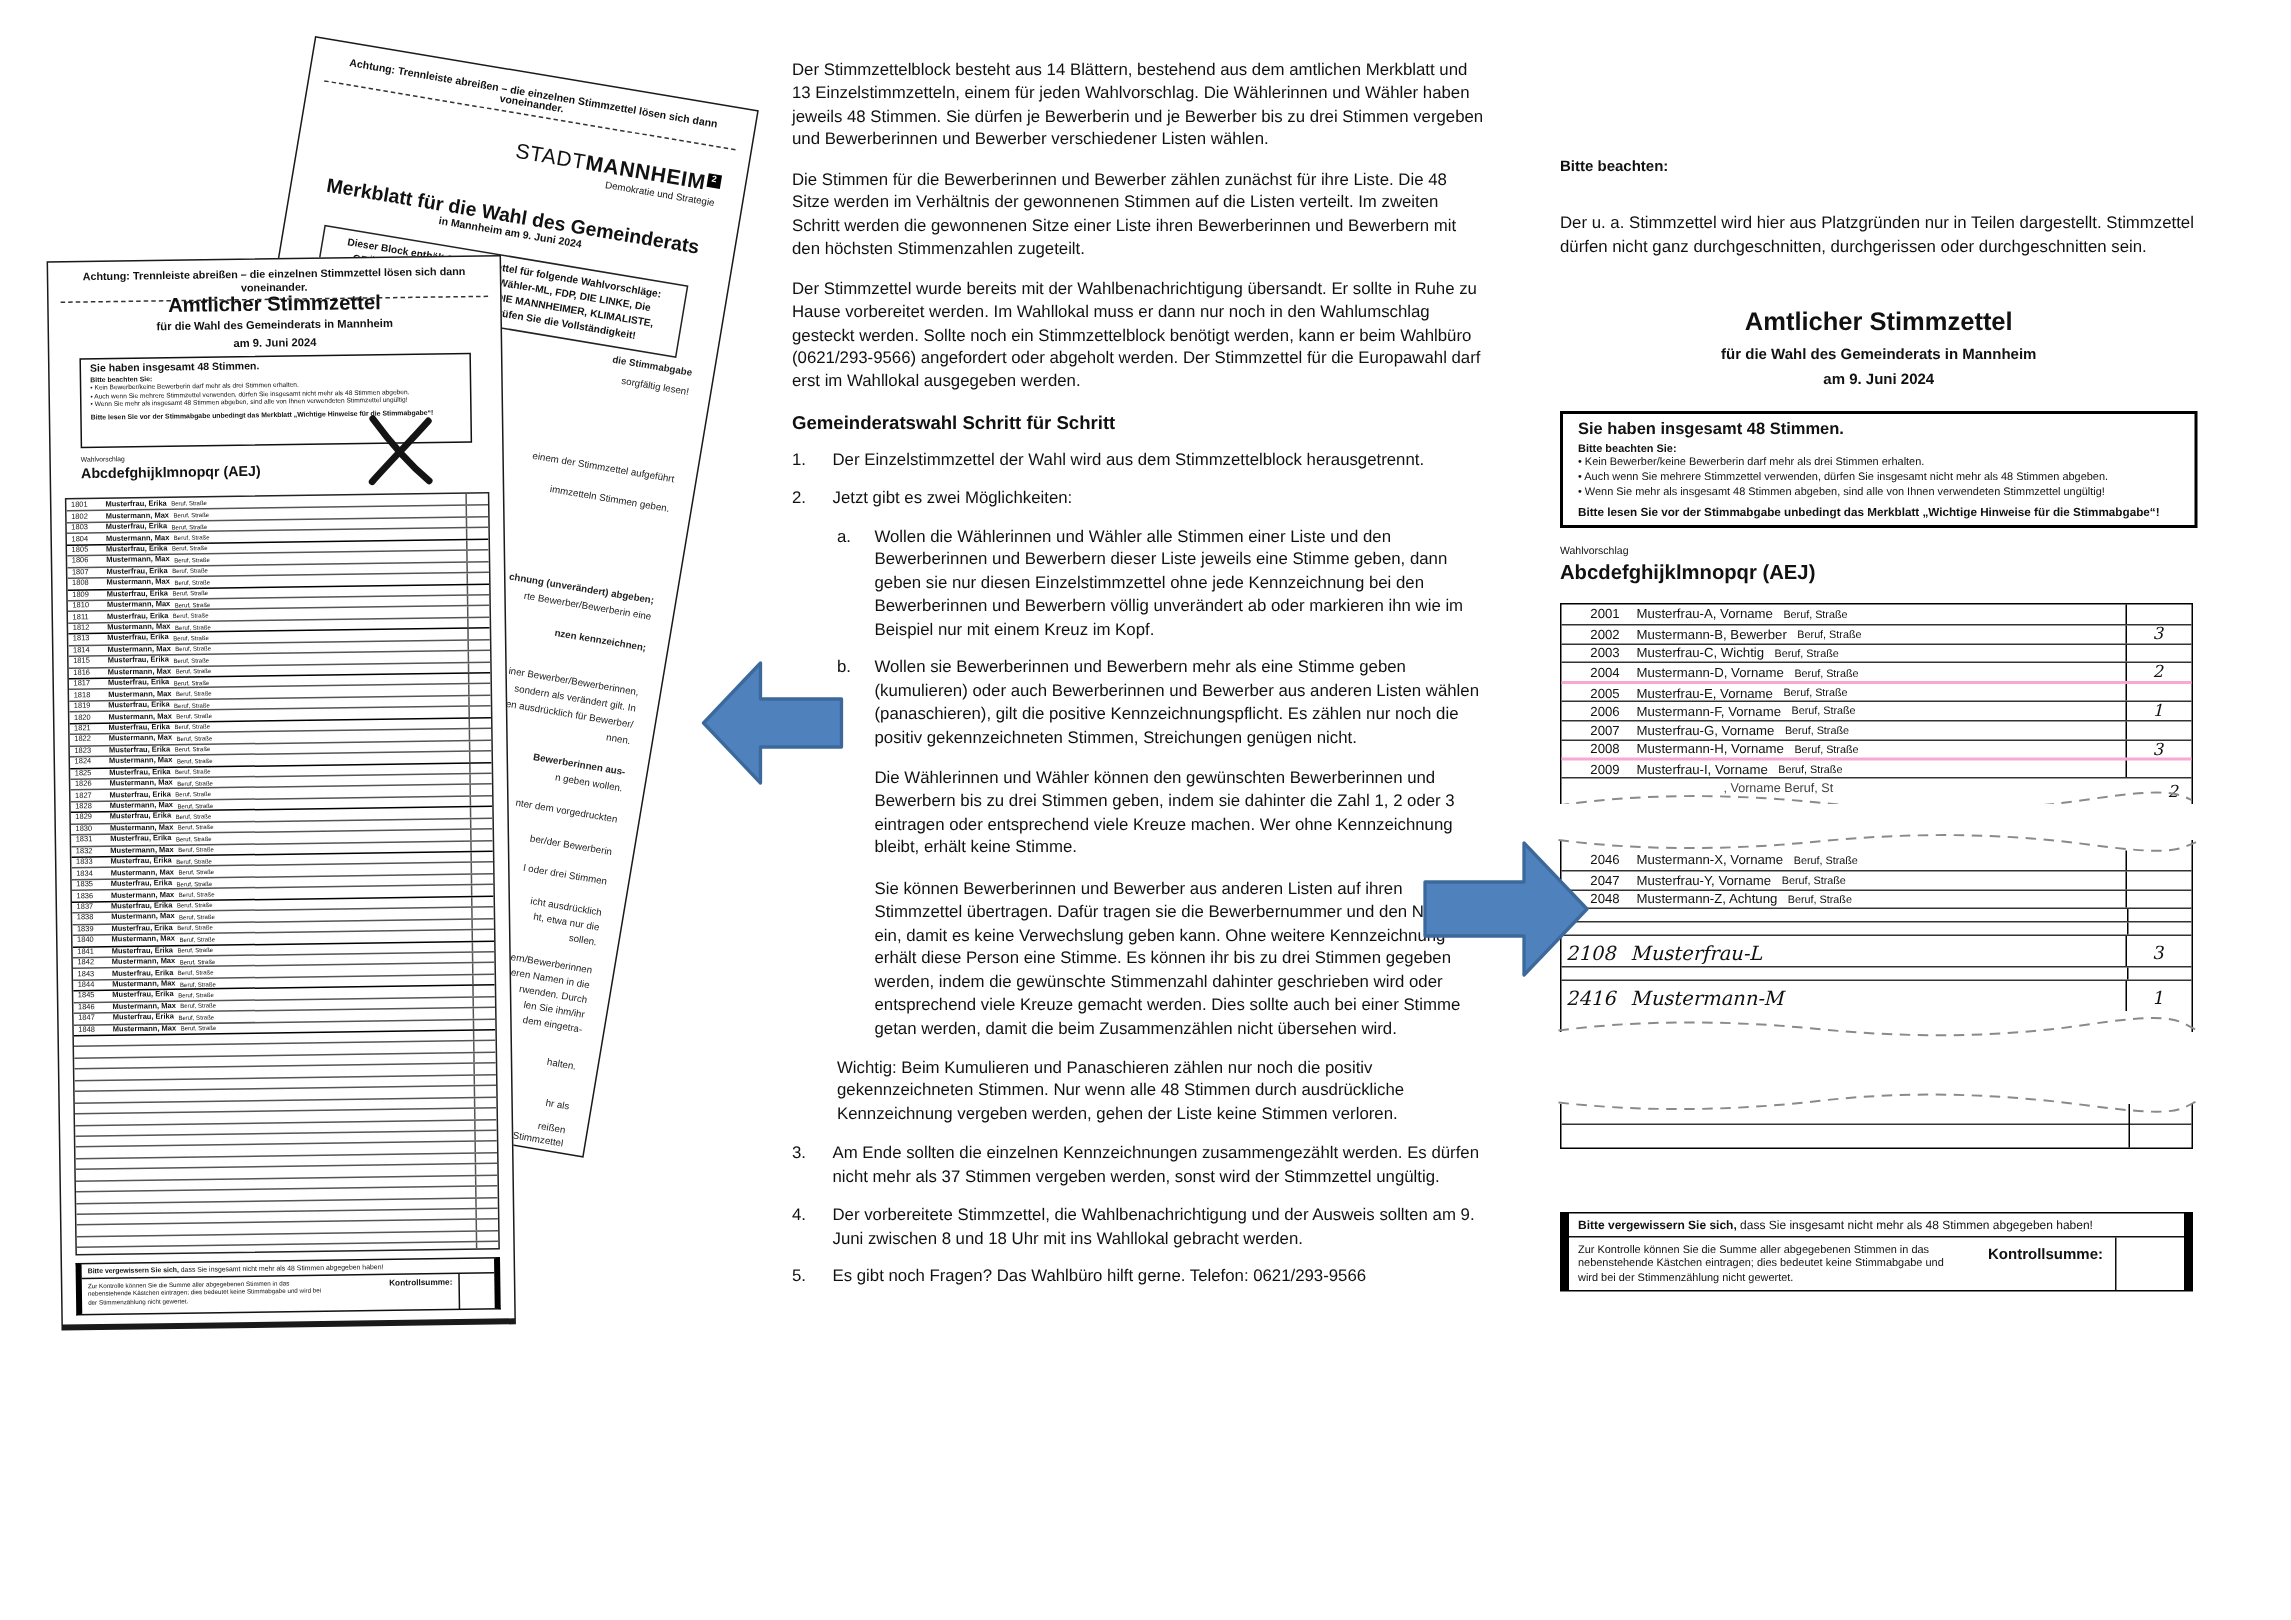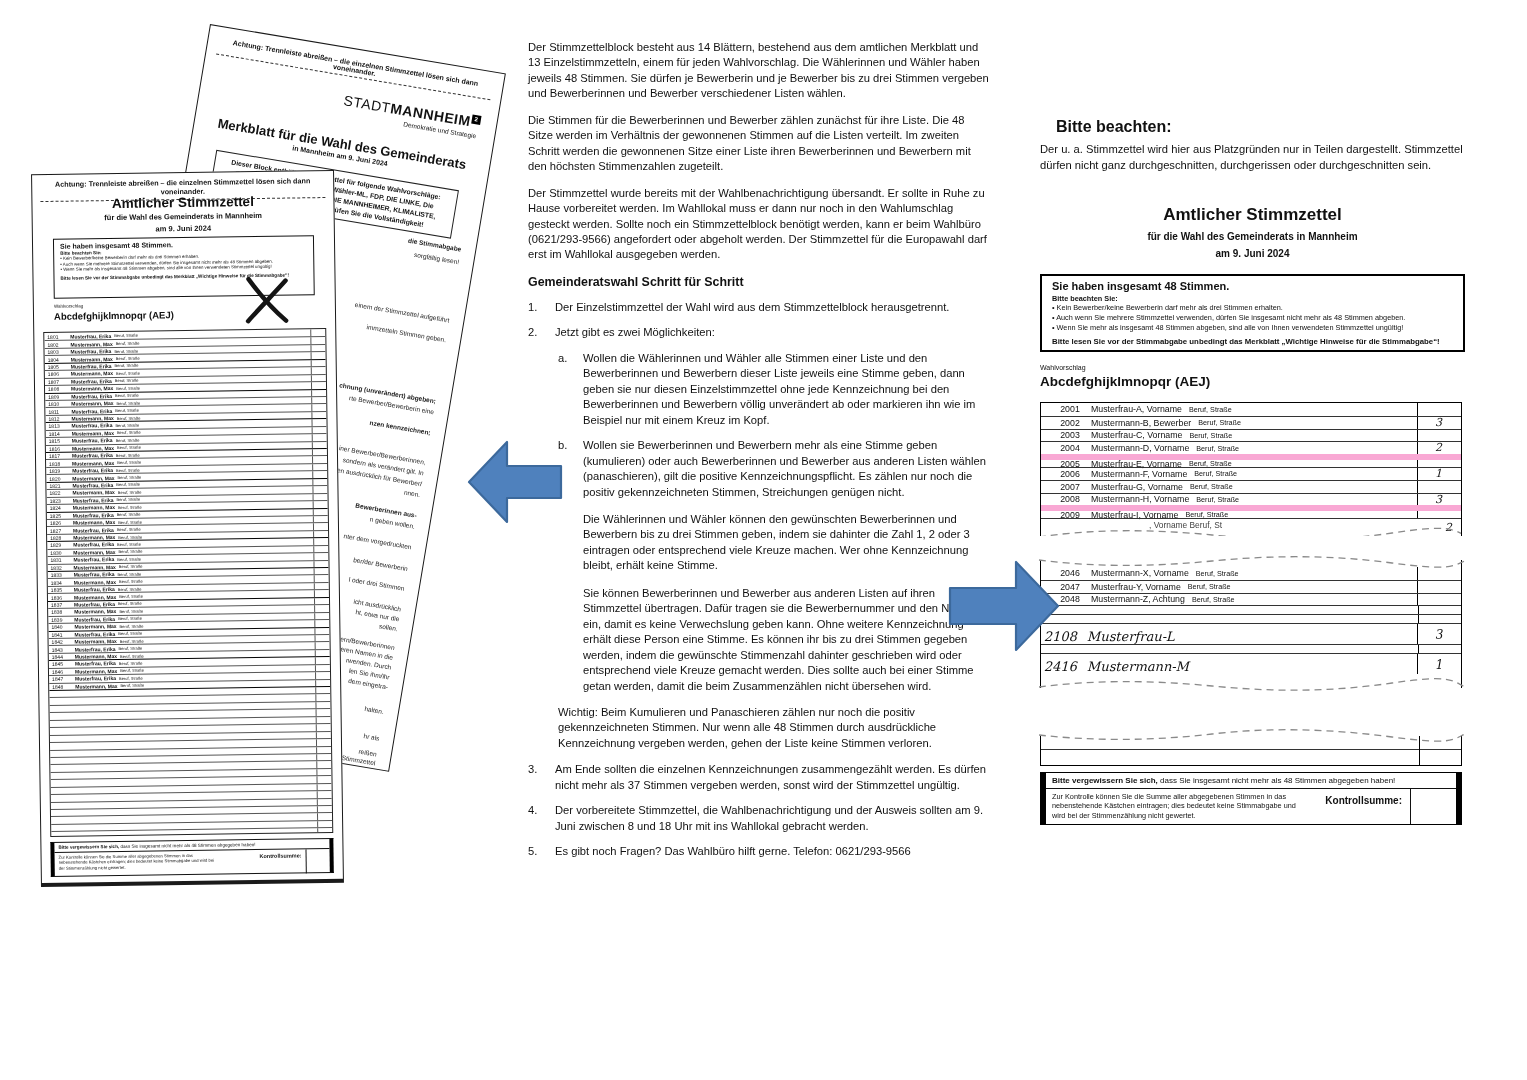--- a/index.html
+++ b/index.html
@@ -67,36 +67,36 @@
   .step { display:flex; margin-bottom:10px; }
   .step .sn { width:27px; flex:none; }
   .sub { display:flex; margin:0 0 10px 30px; }
   .sub .sl { width:25px; flex:none; }
   .cont { margin:12px 0 10px 55px; }
   .wichtig { margin:0 0 10px 30px; }
   .blead { font-weight:normal; }
 
   
   .rp { position:absolute; left:1040px; top:0; width:425px; height:1080px; z-index:2; }
-  .rp-note-title { position:absolute; top:118px; font-size:16px; font-weight:bold;margin-left:16px; }
+  .rp-note-title { position:absolute; top:106px; font-size:10px; font-weight:bold; }
   .rp-note { position:absolute; top:142px; font-size:11.2px; line-height:1.4; width:425px; }
   .rp-title { position:absolute; top:205px; left:0; right:0; text-align:center; font-size:17px; font-weight:bold; }
   .rp-sub { position:absolute; top:231px; left:0; right:0; text-align:center; font-size:10px; font-weight:bold; }
   .rp-date { position:absolute; top:248px; left:0; right:0; text-align:center; font-size:10px; font-weight:bold; }
   .rp-notice { position:absolute; top:274px; left:0; right:0; border:2px solid #000; padding:4px 10px; }
   .rp-notice .nh { font-size:11px; font-weight:bold; margin-bottom:2px; }
   .rp-notice .nl { font-size:7.3px; font-weight:bold; }
   .rp-notice .nb { font-size:7.3px; line-height:1.35; }
   .rp-notice .nf { font-size:7.8px; font-weight:bold; margin-top:4px; }
   .rp-wvl { position:absolute; top:364px; font-size:7px; }
   .rp-list-title { position:absolute; top:374px; font-size:13.5px; font-weight:bold; }
   .rt1 { position:absolute; top:402px; left:0; right:3px; border:1.5px solid #000; border-bottom:none; }
   .rt-row { display:flex; align-items:center; height:12.8px; border-top:1px solid #333; font-size:8.8px; }
   .rt-row:first-child { border-top:none; }
-  .rt-row.grp { border-top:6px solid #f9a8d4; }
+  .rt-row.grp { border-top:2px solid #f9a8d4; }
   .rt-num { width:50px; padding-left:8px; flex:none;text-align:center; }
   .rt-name { white-space:nowrap; }
   .rt-detail { font-size:7.2px; margin-left:7px; white-space:nowrap; }
   .rt-vote { margin-left:auto; width:44px; border-left:1.5px solid #000; align-self:stretch; flex:none;
     text-align:center; }
   .hand { font-family:"DejaVu Serif", serif; font-style:italic; transform:skewX(-3deg); }
   .rt-vote .hand { display:inline-block; font-size:11px; line-height:12px; }
   .torn-row { position:relative; height:18px; overflow:hidden; border-top:1px solid #333; }
   .torn-row .ghost { position:absolute; left:108px; top:1px; font-size:8.4px; color:#444; white-space:nowrap; }
   .torn-row .tv { position:absolute; right:8px; top:2px; font-size:11px; }
@@ -107,21 +107,21 @@
   .r-empty { height:9px; border-top:1px solid #333; position:relative; }
   .r-empty .vd { position:absolute; right:42.5px; top:0; bottom:0; border-left:1.5px solid #000; }
   .hand-row { display:flex; align-items:flex-end; height:21px; border-top:1px solid #333; position:relative; }
   .hand-row .hn { font-size:13px; margin-left:4px; }
   .hand-row .hm { font-size:13px; margin-left:10px; }
   .hand-row .hv { margin-left:auto; width:44px; border-left:1.5px solid #000; align-self:stretch;
     text-align:center; font-size:12px; padding-top:4px; }
   .rfrag { position:absolute; top:736px; left:0; right:3px; height:30px; border:1.5px solid #000; border-top:none; }
   .rfrag .row1 { height:14px; border-bottom:1px solid #333; }
   .rfrag .vd { position:absolute; right:41px; top:0; bottom:0; border-left:1.5px solid #000; }
-  .rp-bottom { position:absolute; top:772px; left:0; right:3px; border:1.5px solid #000;
+  .rp-bottom { position:absolute; top:808px; left:0; right:3px; border:1.5px solid #000;
     border-left:6px solid #000; border-right:6px solid #000; }
   .rp-bottom .l1 { font-size:8px; padding:3px 6px; border-bottom:1.2px solid #111; }
   .rp-bottom .low { display:flex; }
   .rp-bottom .body { font-size:7.3px; line-height:1.3; width:262px; padding:3px 6px 4px 6px; }
   .rp-bottom .ks { margin-left:auto; font-size:10px; font-weight:bold; padding-top:6px; }
   .rp-bottom .ksbox { width:46px; border-left:1.2px solid #111; flex:none; margin-left:8px; }
 
   .arrow { position:absolute; z-index:5; }
 </style>
 </head>
@@ -620,21 +620,21 @@
             <span class="rt-vote"><span class="hand"></span></span>
           </div>
           <div class="rt-row">
             <span class="rt-num">2002</span>
             <span class="rt-name">Mustermann-B, Bewerber</span>
             <span class="rt-detail">Beruf, Straße</span>
             <span class="rt-vote"><span class="hand">3</span></span>
           </div>
           <div class="rt-row">
             <span class="rt-num">2003</span>
-            <span class="rt-name">Musterfrau-C, Vorname</span>
+            <span class="rt-name">Musterfrau-C, Wichtig</span>
             <span class="rt-detail">Beruf, Straße</span>
             <span class="rt-vote"><span class="hand"></span></span>
           </div>
           <div class="rt-row">
             <span class="rt-num">2004</span>
             <span class="rt-name">Mustermann-D, Vorname</span>
             <span class="rt-detail">Beruf, Straße</span>
             <span class="rt-vote"><span class="hand">2</span></span>
           </div>
           <div class="rt-row grp">

